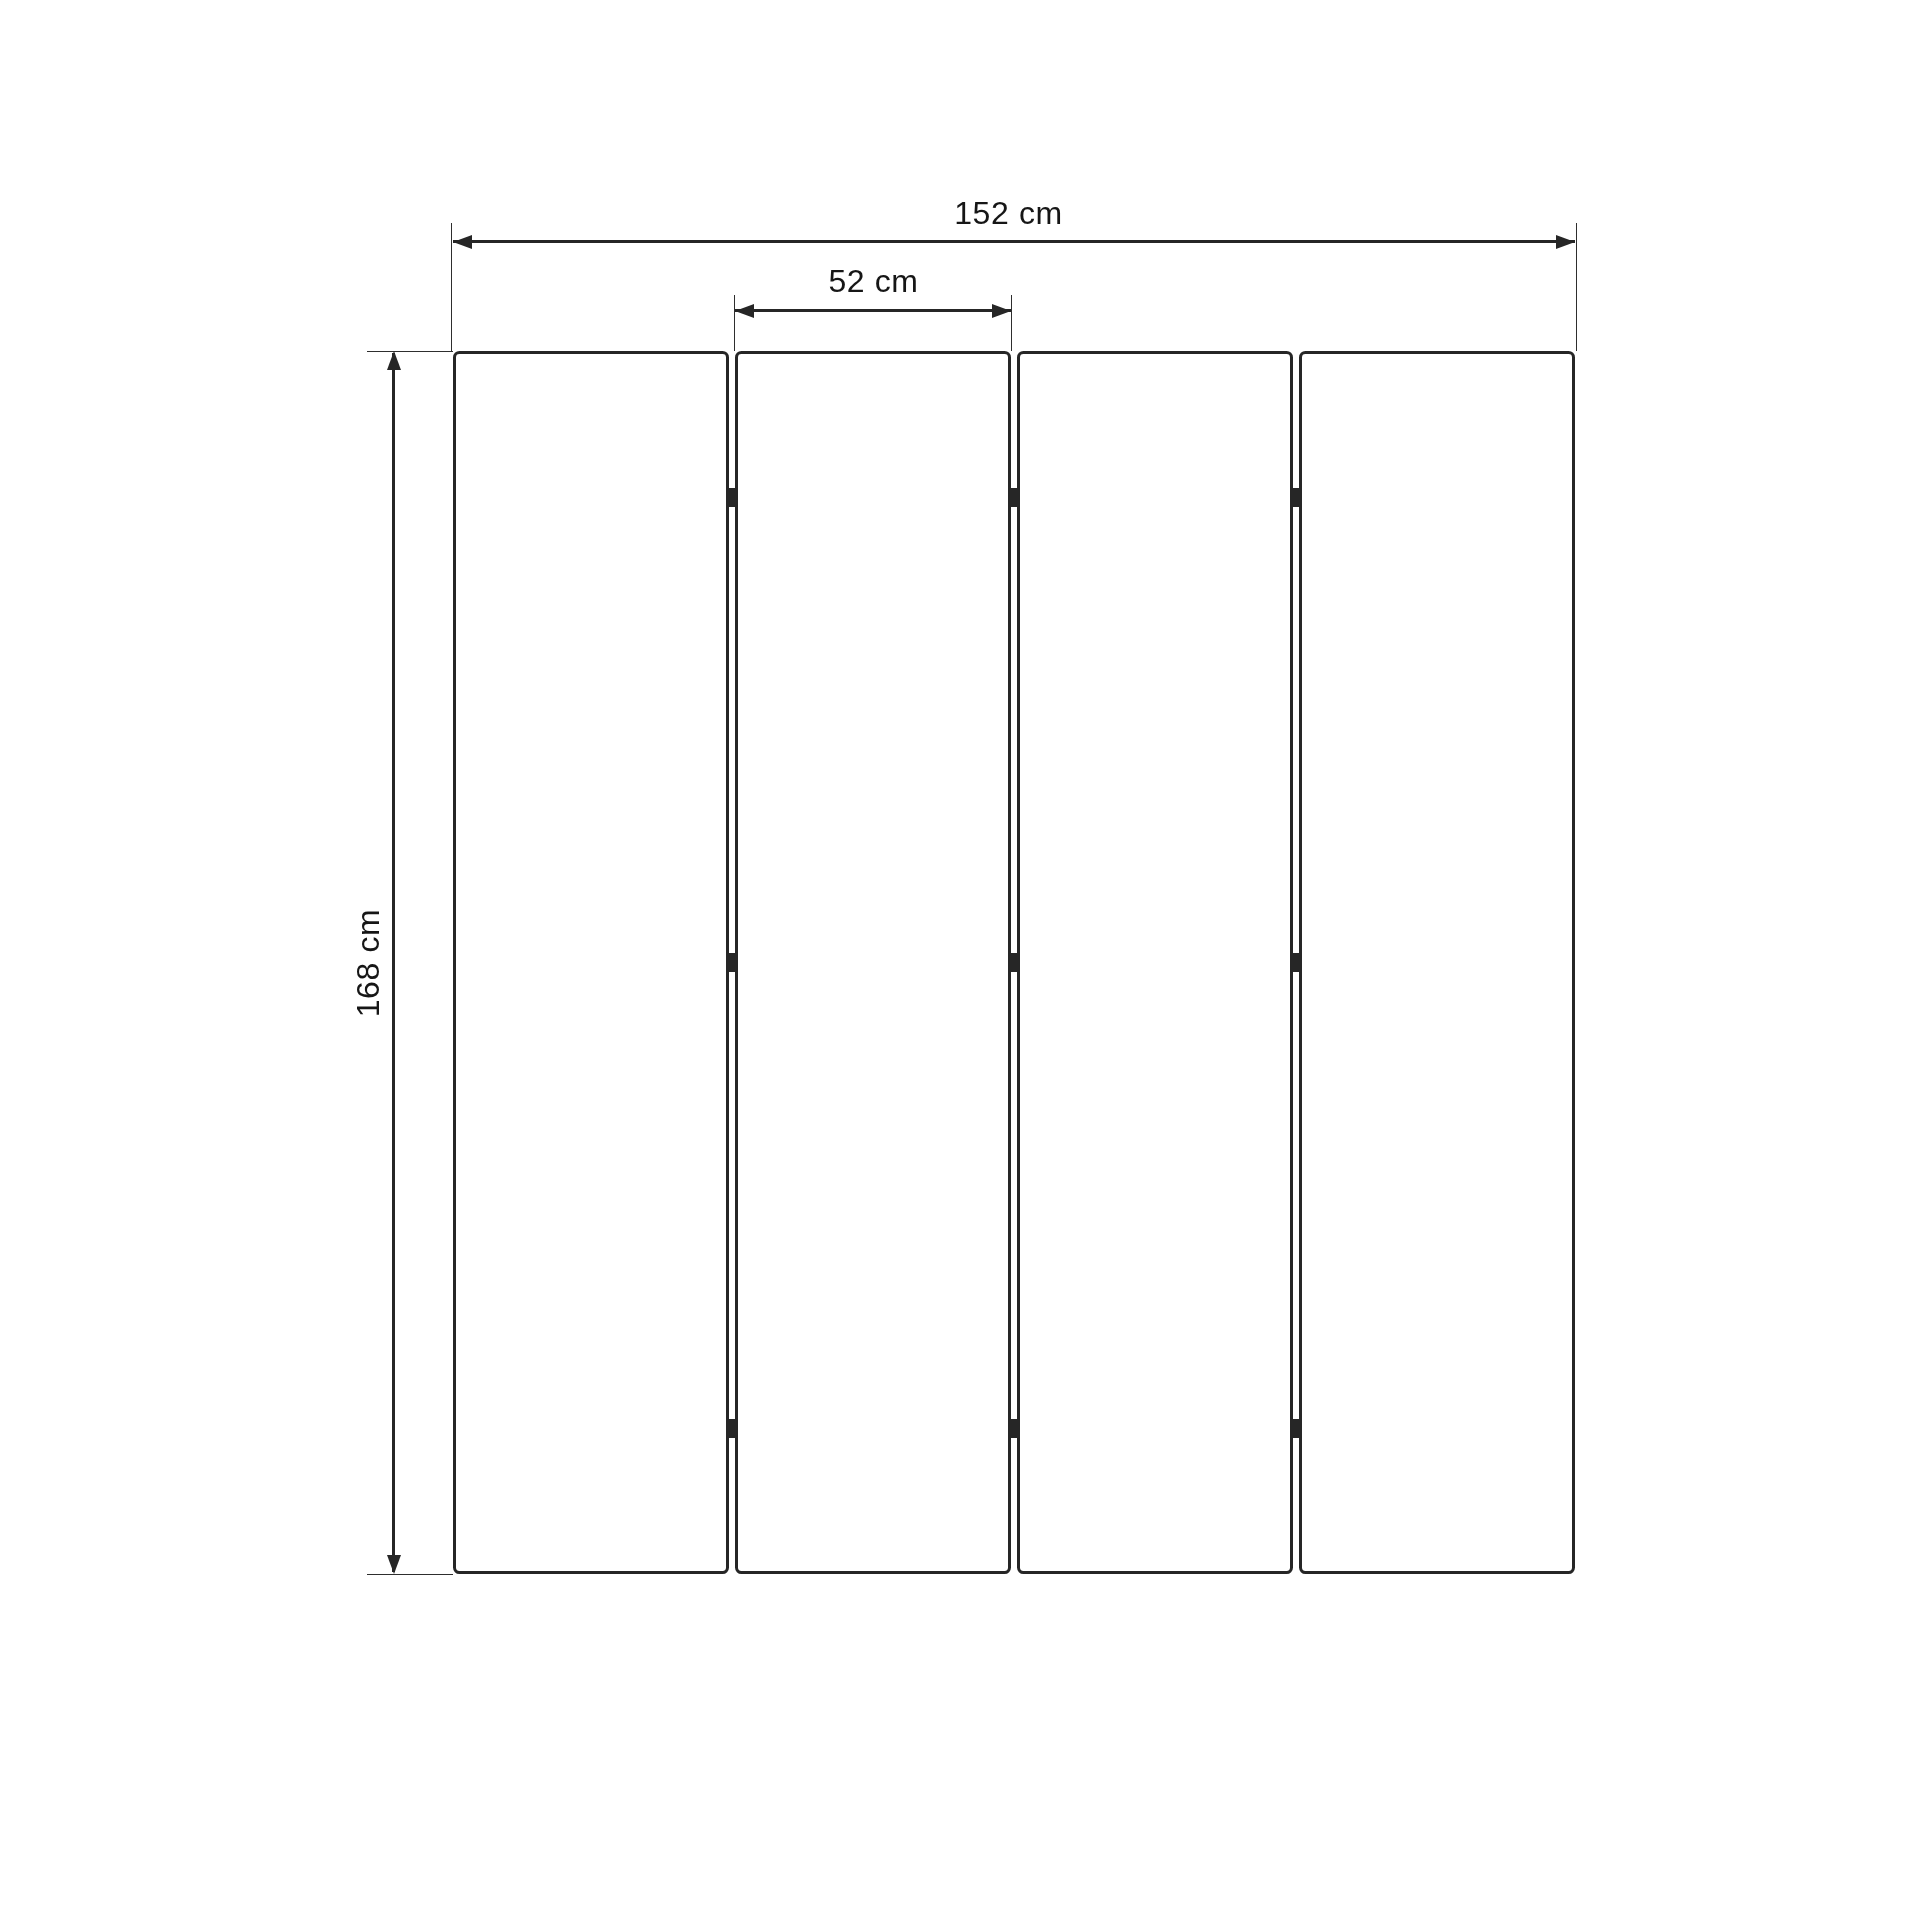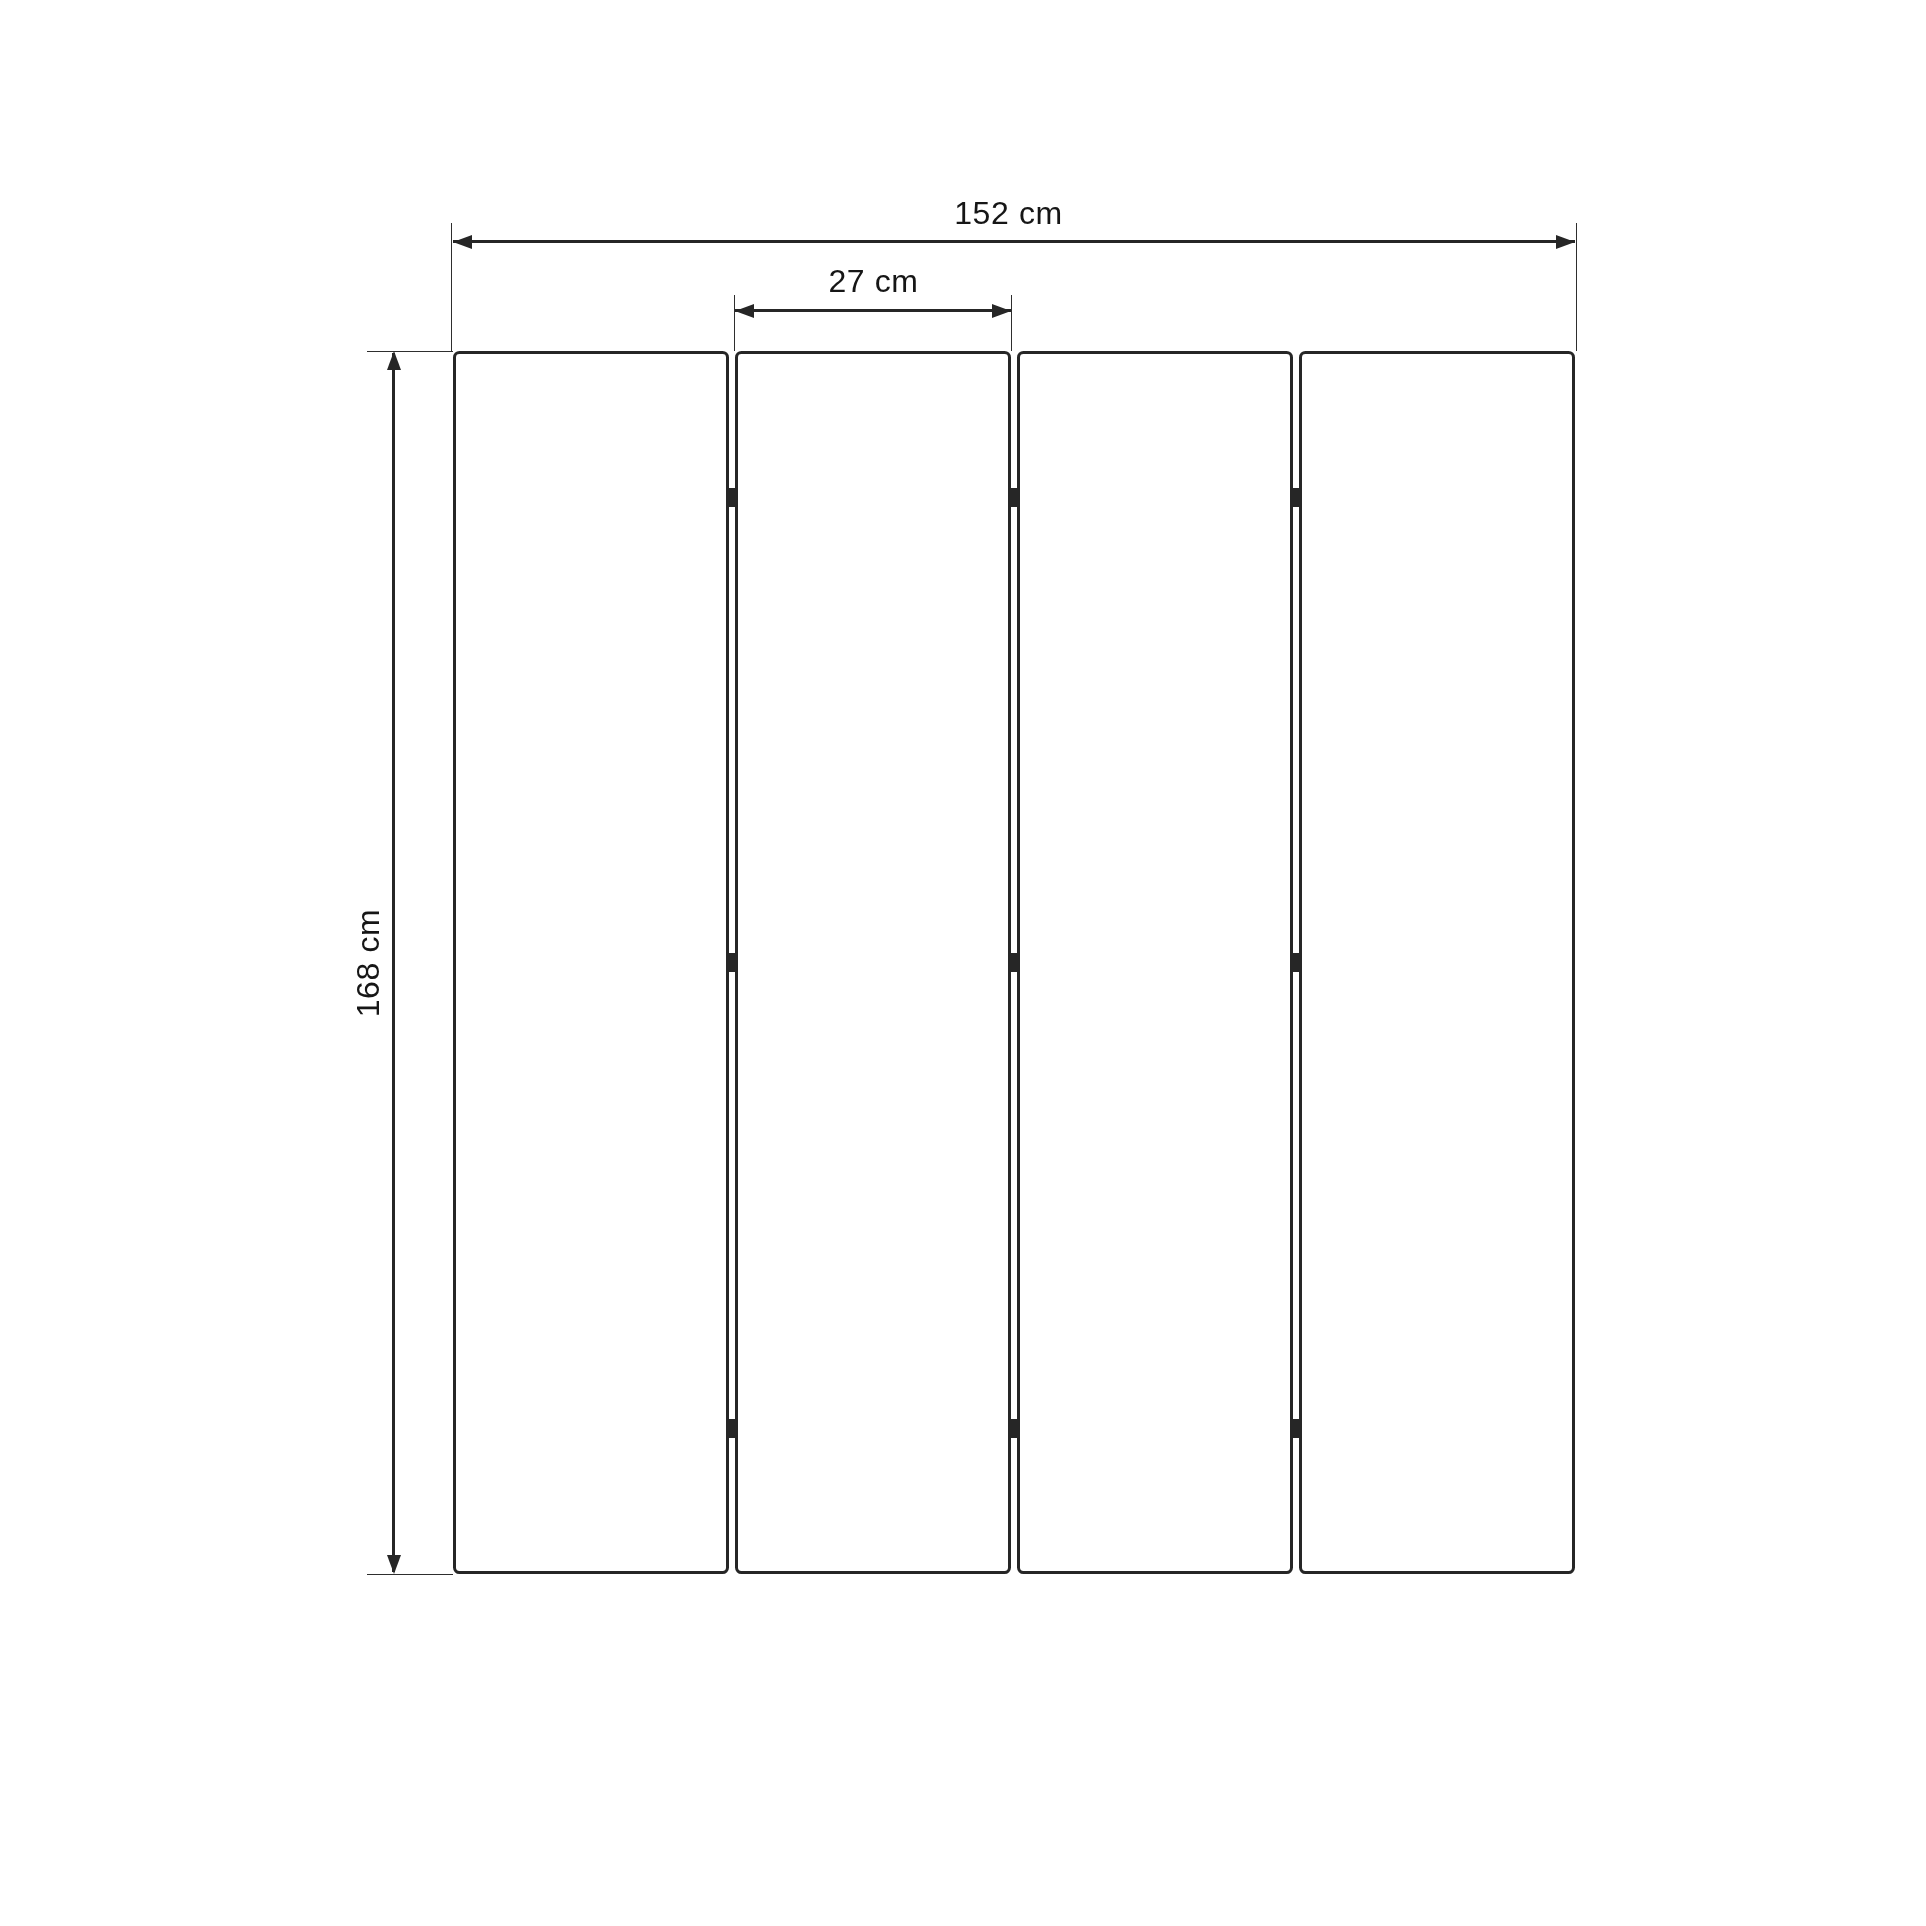--- a/index.html
+++ b/index.html
@@ -69,21 +69,21 @@
     <div class="arrow arrow-right" style="left:1556px;top:235px;"></div>
     <div class="dimlabel" style="left:880px;top:193px;">152 cm</div>
   </div>
 
   <div>
     <div class="extline" style="left:734px;top:295px;width:1.3px;height:56px;"></div>
     <div class="extline" style="left:1011px;top:295px;width:1.3px;height:56px;"></div>
     <div class="dimline" style="left:735px;top:309px;width:276px;height:3.2px;"></div>
     <div class="arrow arrow-left" style="left:735px;top:304px;"></div>
     <div class="arrow arrow-right" style="left:992px;top:304px;"></div>
-    <div class="dimlabel" style="left:745px;top:261px;">27 cm</div>
+    <div class="dimlabel" style="left:745px;top:261px;">52 cm</div>
   </div>
 
   <div>
     <div class="extline" style="left:367px;top:351px;width:86px;height:1.3px;"></div>
     <div class="extline" style="left:367px;top:1574px;width:86px;height:1.3px;"></div>
     <div class="dimline" style="left:392px;top:353px;width:3.2px;height:1219px;"></div>
     <div class="arrow arrow-up" style="left:387px;top:351px;"></div>
     <div class="arrow arrow-down" style="left:387px;top:1555px;"></div>
     <div class="dimlabel rot" style="left:239px;top:943px;">168 cm</div>
   </div>

